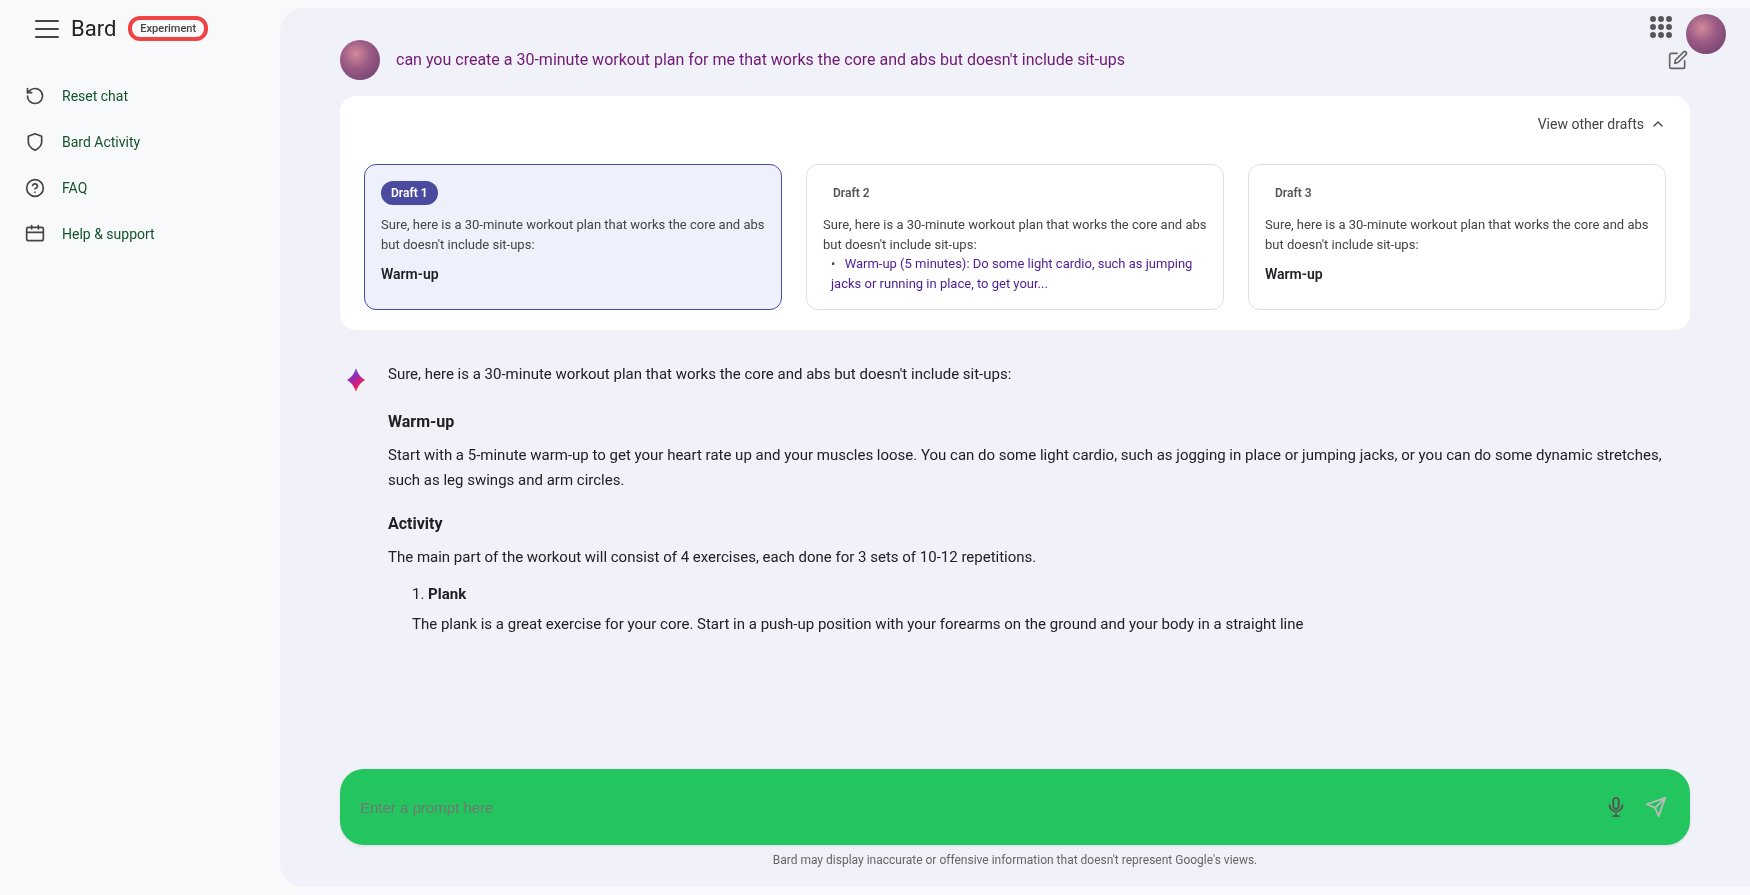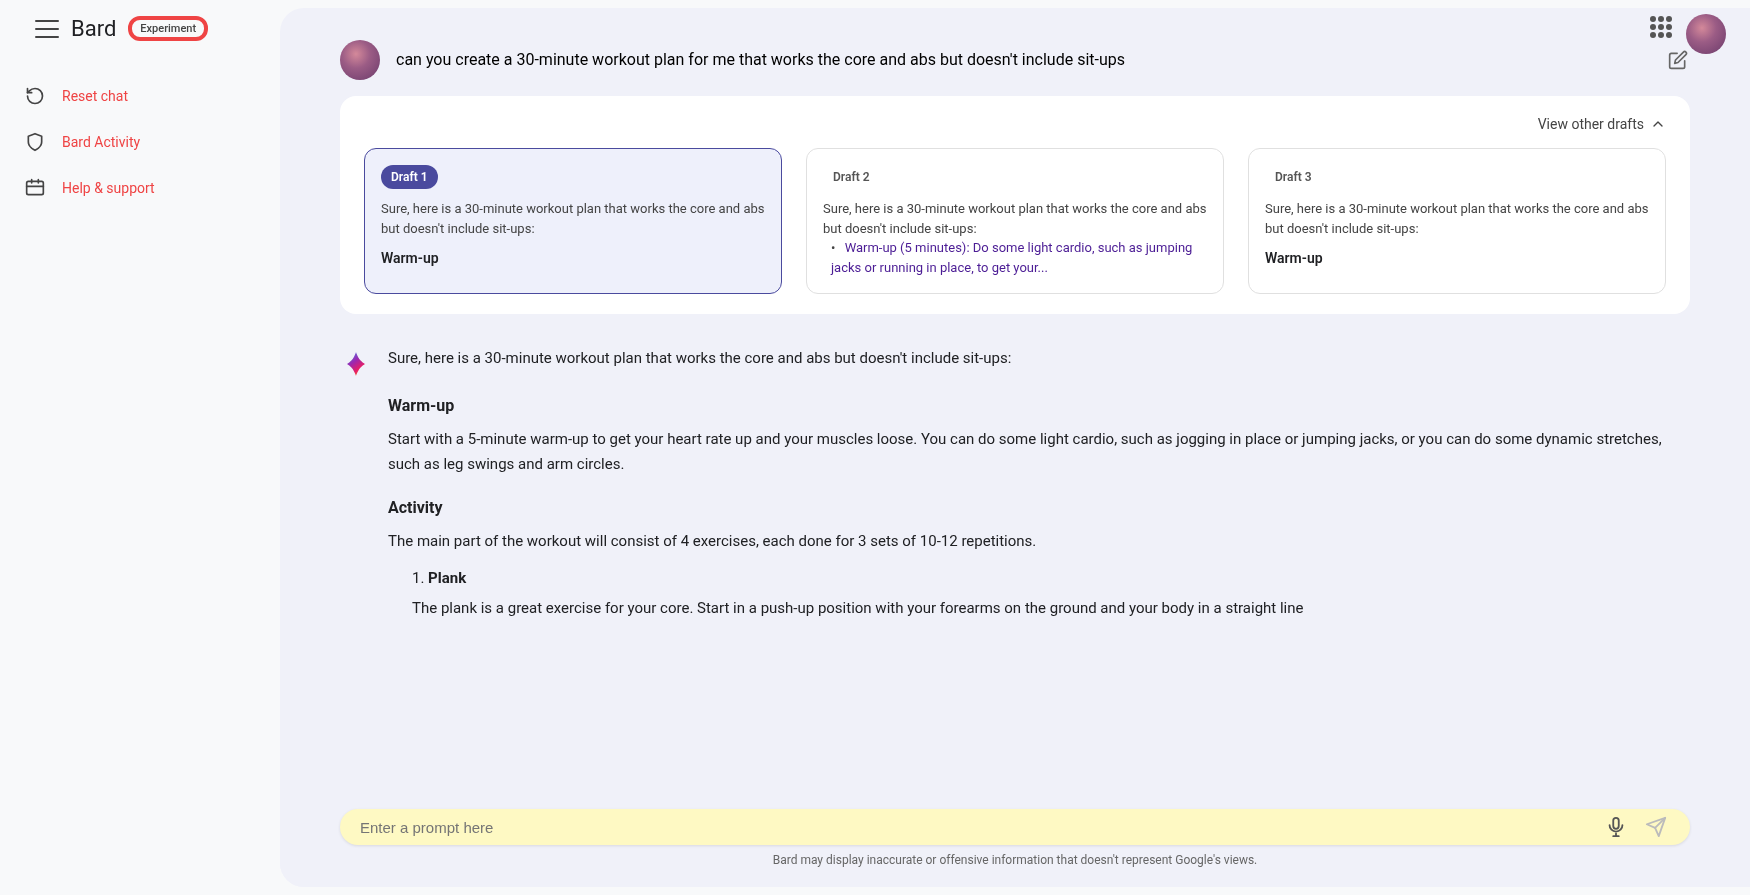--- a/index.html
+++ b/index.html
@@ -71,21 +71,21 @@
     .nav-icon {
       width: 22px;
       height: 22px;
       display: flex;
       align-items: center;
       justify-content: center;
       color: #444;
     }
     .nav-label {
       font-size: 14px;
-      color: #ef4444;
+      color: #14532d;
     }
 
     
     .main-content {
       flex: 1;
       background: #f0f1f9;
       border-radius: 24px 0 0 24px;
       margin: 8px 0 8px 8px;
       display: flex;
       flex-direction: column;
@@ -118,21 +118,21 @@
       justify-content: center;
       overflow: hidden;
     }
     .user-avatar-inner {
       width: 100%;
       height: 100%;
       background: radial-gradient(circle at 40% 35%, #d4899a 0%, #9b5c85 40%, #6a3a6a 100%);
     }
     .user-message-text {
       font-size: 16px;
-      color: #000000;
+      color: #701a75;
       line-height: 1.5;
       flex: 1;
       padding-top: 8px;
     }
     .edit-icon {
       width: 24px;
       height: 24px;
       display: flex;
       align-items: center;
       justify-content: center;
@@ -146,21 +146,21 @@
     .drafts-panel {
       background: white;
       border-radius: 16px;
       padding: 20px 24px;
       margin-bottom: 16px;
     }
     .drafts-header {
       display: flex;
       justify-content: flex-end;
       align-items: center;
-      margin-bottom: 16px;
+      margin-bottom: 32px;
       gap: 8px;
     }
     .view-other-drafts {
       display: flex;
       align-items: center;
       gap: 6px;
       font-size: 14px;
       color: #444;
       cursor: pointer;
     }
@@ -270,23 +270,23 @@
     }
 
     
     .input-area {
       padding: 16px 60px 8px 60px;
       background: #f0f1f9;
     }
     .input-box {
       display: flex;
       align-items: center;
-      background: #fef9c3;
+      background: #22c55e;
       border-radius: 24px;
-      padding: 4px 20px;
+      padding: 24px 20px;
       gap: 12px;
       box-shadow: 0 1px 3px rgba(0,0,0,0.1);
     }
     .prompt-input {
       flex: 1;
       border: none;
       outline: none;
       font-size: 15px;
       color: #202124;
       background: transparent;
@@ -384,20 +384,30 @@
 
     <div class="nav-item">
       <div class="nav-icon">
         <svg width="20" height="20" viewBox="0 0 24 24" fill="none" stroke="#444" stroke-width="2" stroke-linecap="round" stroke-linejoin="round">
           <path d="M12 22s8-4 8-10V5l-8-3-8 3v7c0 6 8 10 8 10z"></path>
         </svg>
       </div>
       <span class="nav-label">Bard Activity</span>
     </div>
 
+    <div class="nav-item">
+      <div class="nav-icon">
+        <svg width="20" height="20" viewBox="0 0 24 24" fill="none" stroke="#444" stroke-width="2" stroke-linecap="round" stroke-linejoin="round">
+          <circle cx="12" cy="12" r="10"></circle>
+          <path d="M9.09 9a3 3 0 0 1 5.83 1c0 2-3 3-3 3"></path>
+          <line x1="12" y1="17" x2="12.01" y2="17"></line>
+        </svg>
+      </div>
+      <span class="nav-label">FAQ</span>
+    </div>
 
     <div class="nav-item">
       <div class="nav-icon">
         <svg width="20" height="20" viewBox="0 0 24 24" fill="none" stroke="#444" stroke-width="2" stroke-linecap="round" stroke-linejoin="round">
           <rect x="2" y="4" width="20" height="16" rx="2"></rect>
           <path d="M8 2v4M16 2v4"></path>
           <line x1="2" y1="10" x2="22" y2="10"></line>
         </svg>
       </div>
       <span class="nav-label">Help &amp; support</span>

